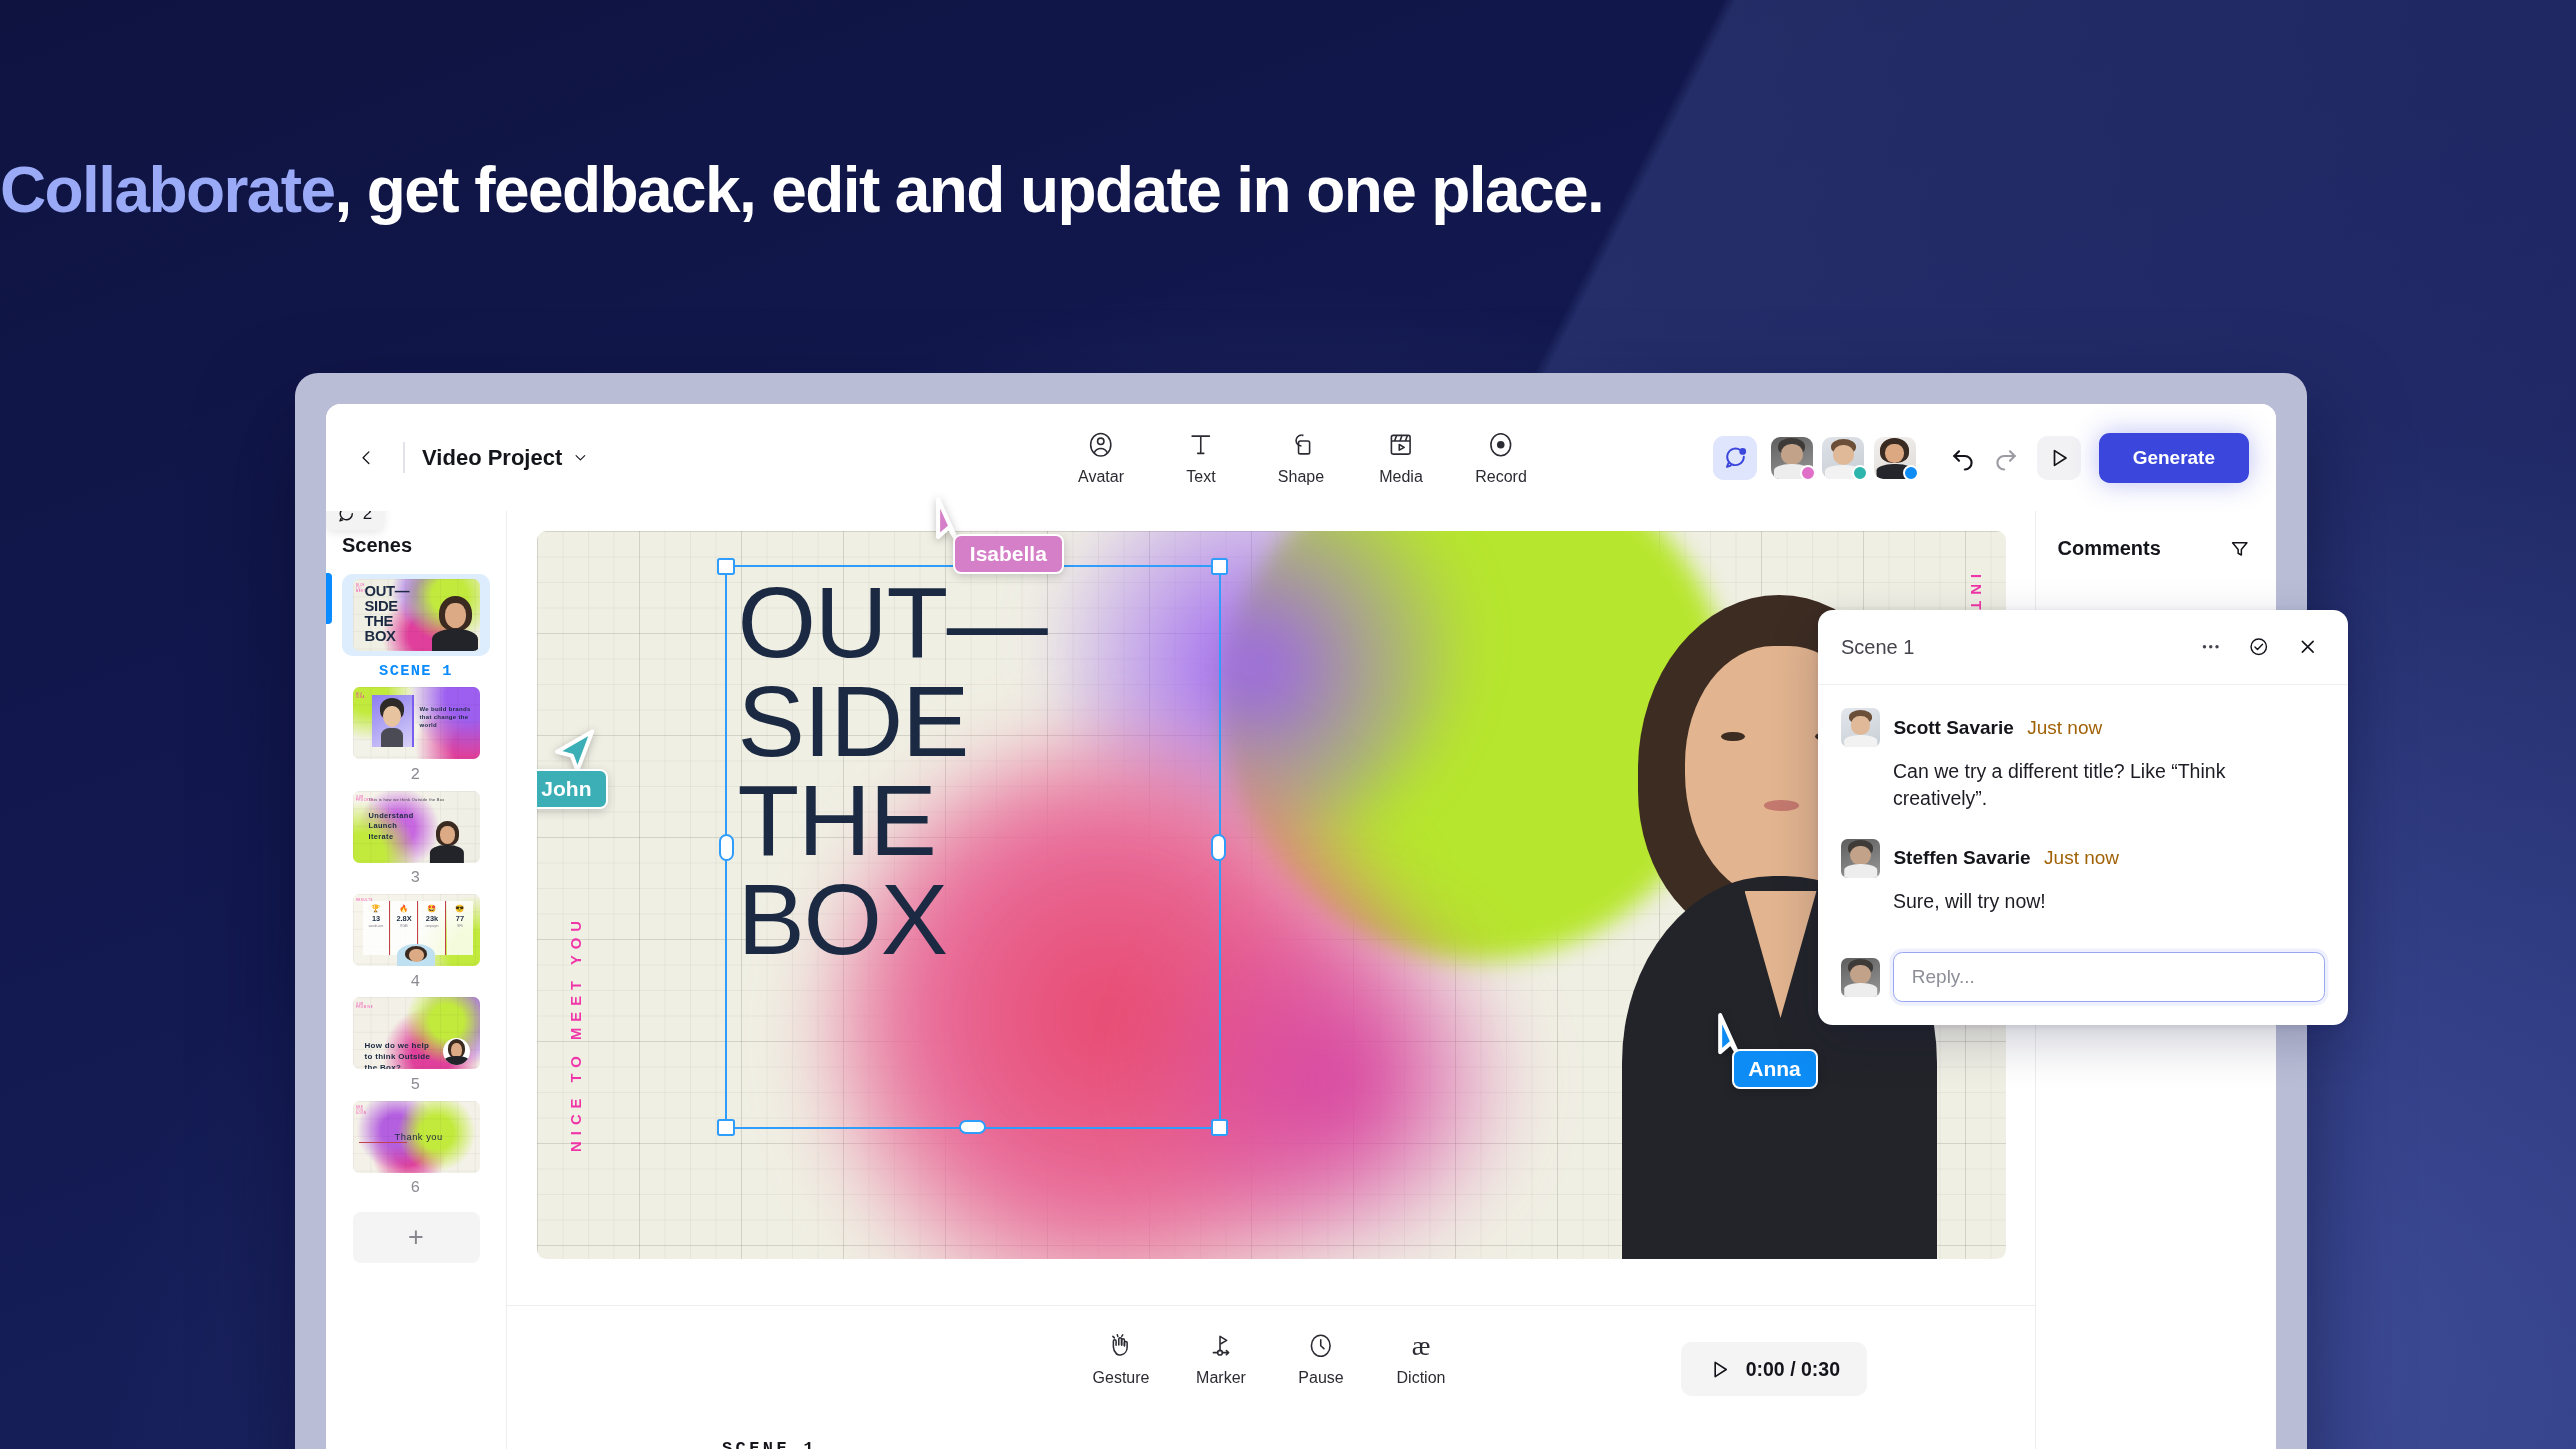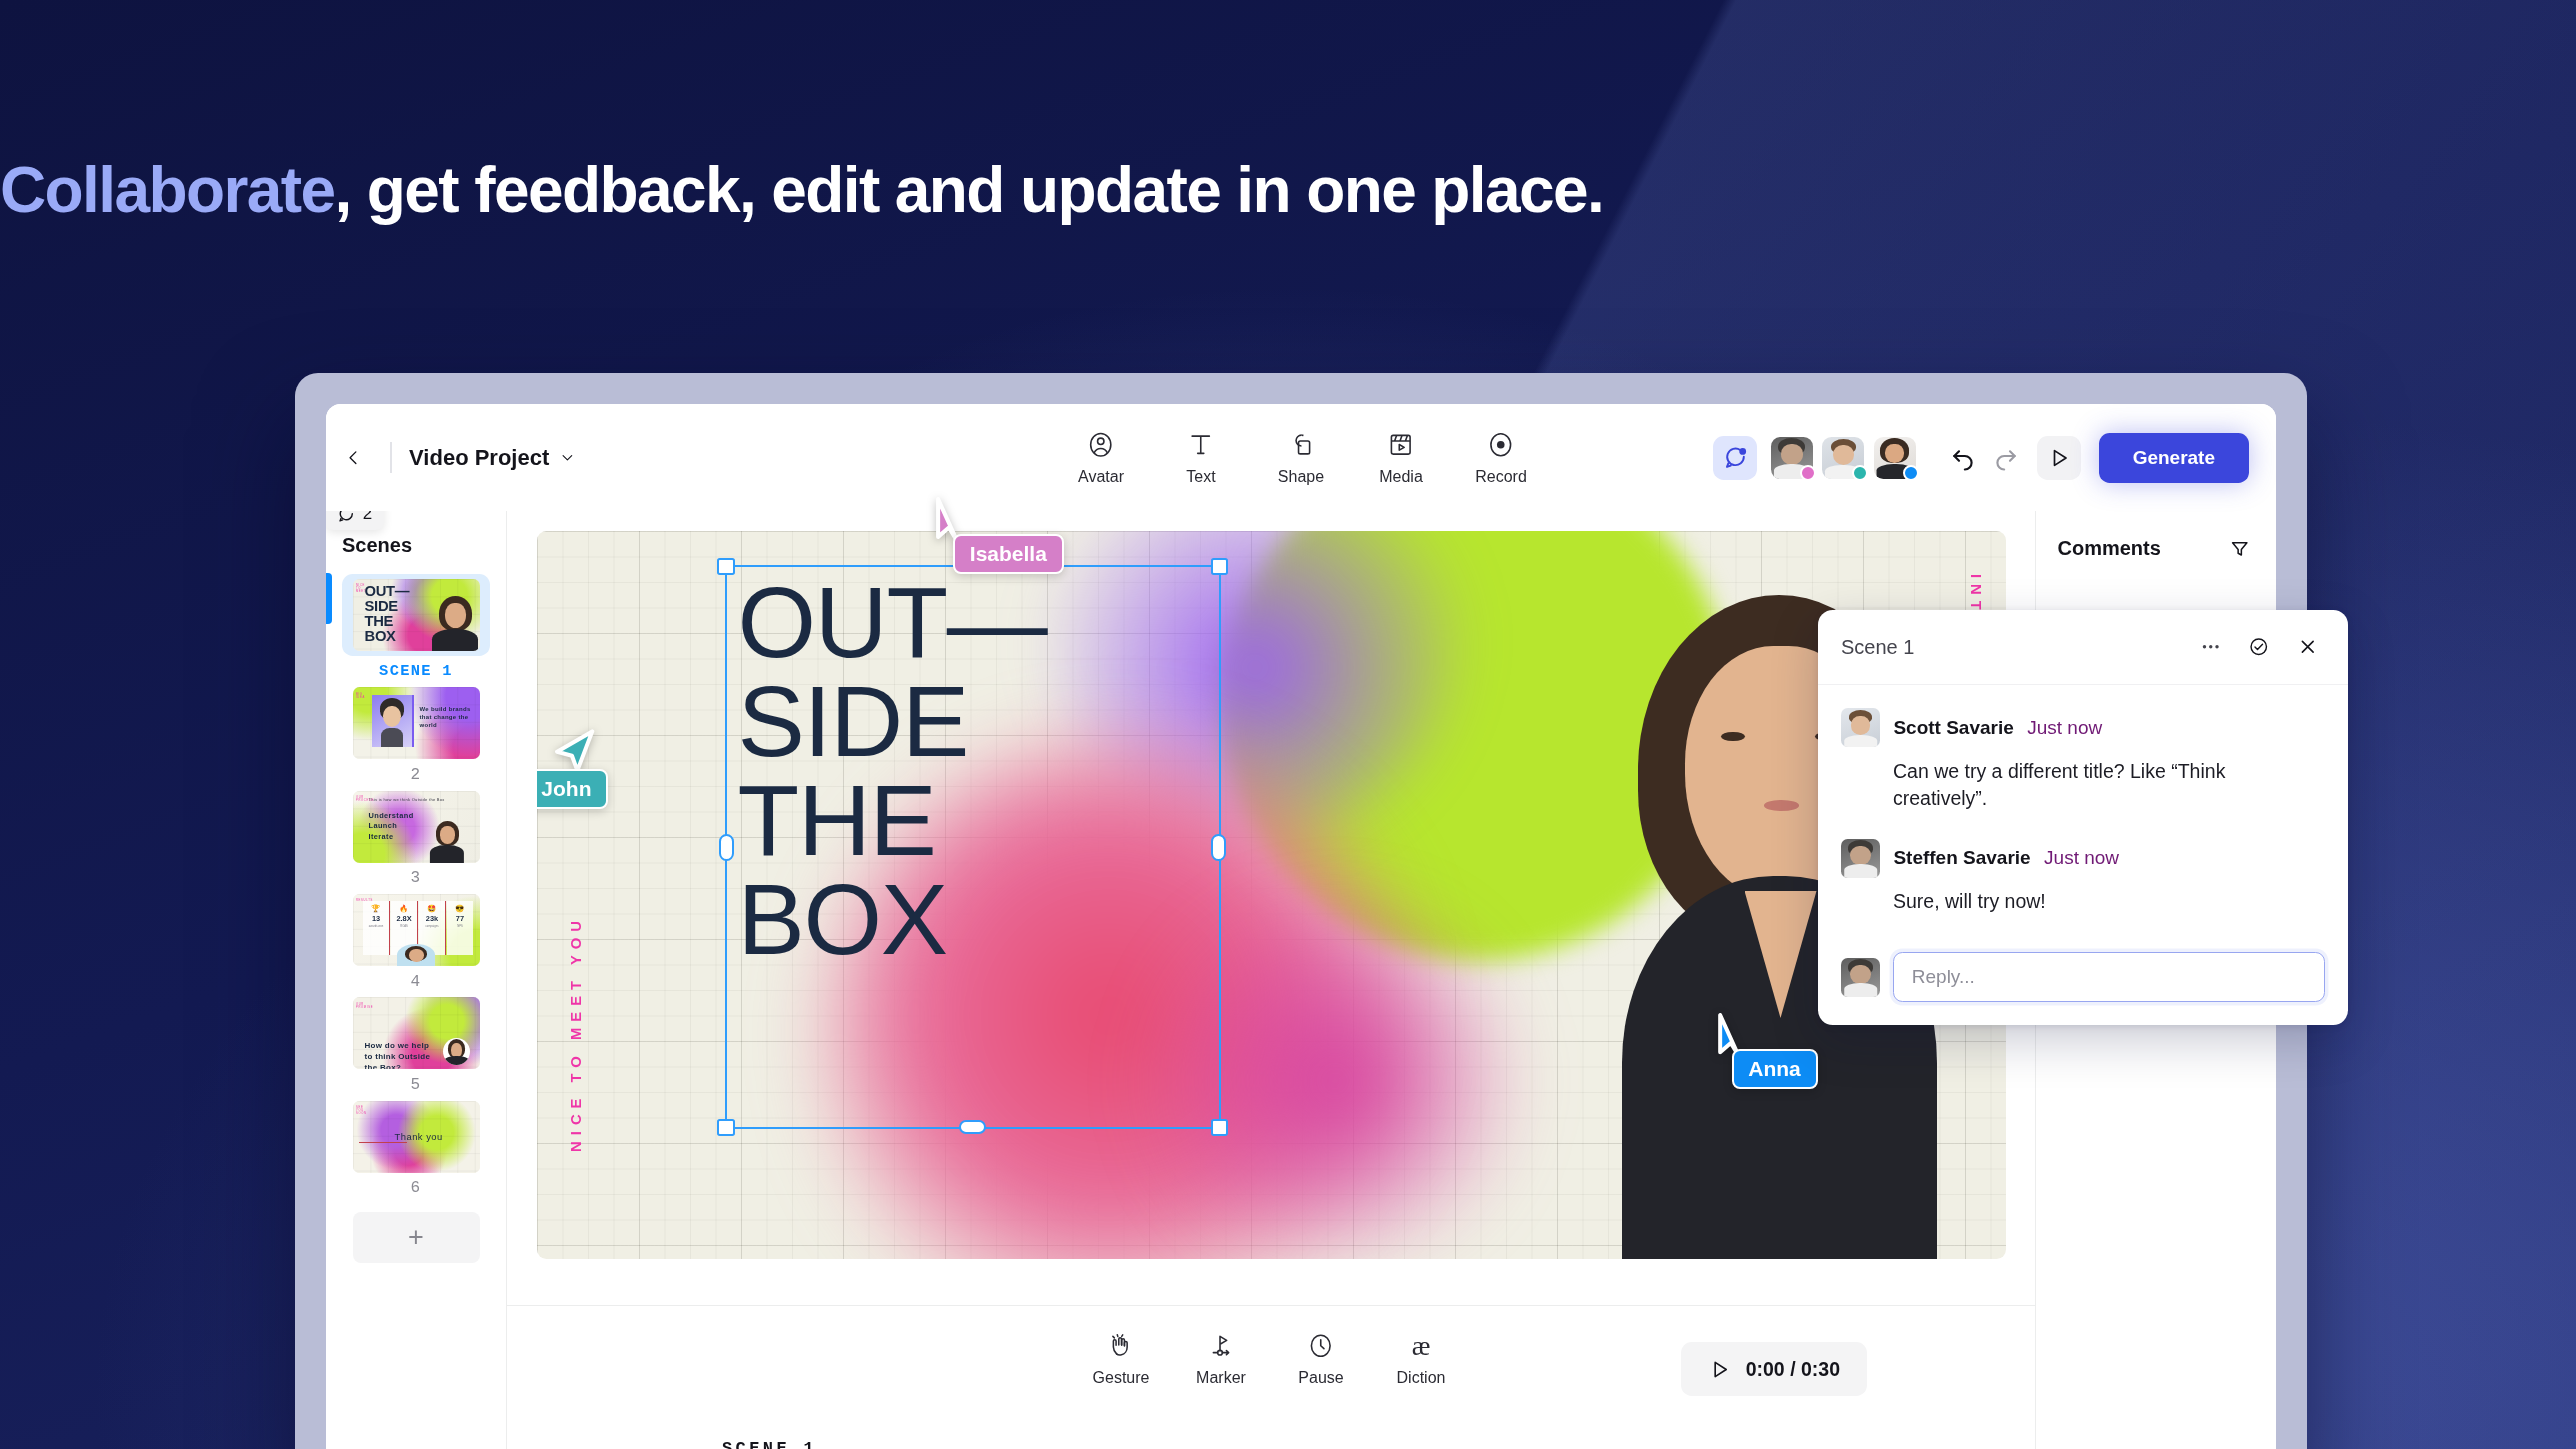--- a/index.html
+++ b/index.html
@@ -49,21 +49,21 @@
     border-radius: 14.8px 14.8px 0 0;
     overflow: hidden;
     position: relative;
     display: flex; flex-direction: column;
   }
 
   
   #toolbar {
     height: 107px; flex: 0 0 107px;
     display: flex; align-items: center;
-    padding: 0 27px 0 9px;
+    padding: 0 27px 0 22px;
     position: relative; z-index: 6;
     background: #fff;
   }
   .tb-left { display: flex; align-items: center; gap: 17.4px; }
   #back-btn {
     width: 38px; height: 38px; display: flex; align-items: center; justify-content: center;
     border-radius: 6.7px; cursor: pointer;
   }
   #back-btn svg { width: 17.4px; height: 17.4px; }
   .tb-divider { width: 1.3px; height: 31px; background: #e2e3e8; }
@@ -308,21 +308,21 @@
   }
   #pop-title { font-size: 20px; color: #44444d; font-weight: 400; }
   #pop-actions { margin-left: auto; display: flex; align-items: center; gap: 14.8px; }
   .pop-ic { width: 34px; height: 34px; display:flex; align-items:center; justify-content:center; cursor: pointer; }
   .pop-ic svg { width: 21.5px; height: 21.5px; }
   #pop-body { padding: 23px 23px 10.7px 23px; }
   .cmt { margin-bottom: 25.5px; }
   .cmt-head { display: flex; align-items: center; gap: 13.4px; }
   .cmt-av { width: 39px; height: 39px; border-radius: 6.7px; overflow: hidden; flex: 0 0 39px; }
   .cmt-name { font-size: 19px; font-weight: 700; color: #14141b; }
-  .cmt-time { font-size: 19px; color: #701a75; }
+  .cmt-time { font-size: 19px; color: #a16207; }
   .cmt-text { font-size: 19.5px; line-height: 1.42; color: #1c1c24; margin-top: 10.7px; margin-left: 52px; }
   #reply-row { display: flex; align-items: center; gap: 13.4px; padding: 0 23px 23px 23px; }
   #reply-av { width: 39px; height: 39px; border-radius: 6.7px; overflow: hidden; flex: 0 0 39px; }
   #reply-input {
     flex: 1; height: 50px; border-radius: 9.4px; border: 1.3px solid #98a6f0;
     padding: 0 17.4px; font-size: 19px; color: #14141b; outline: none;
     font-family: "Liberation Sans", sans-serif; background: #fff;
     box-shadow: 0 0 0 3.4px rgba(152,166,240,0.16);
   }
   #reply-input::placeholder { color: #8e8e98; }

